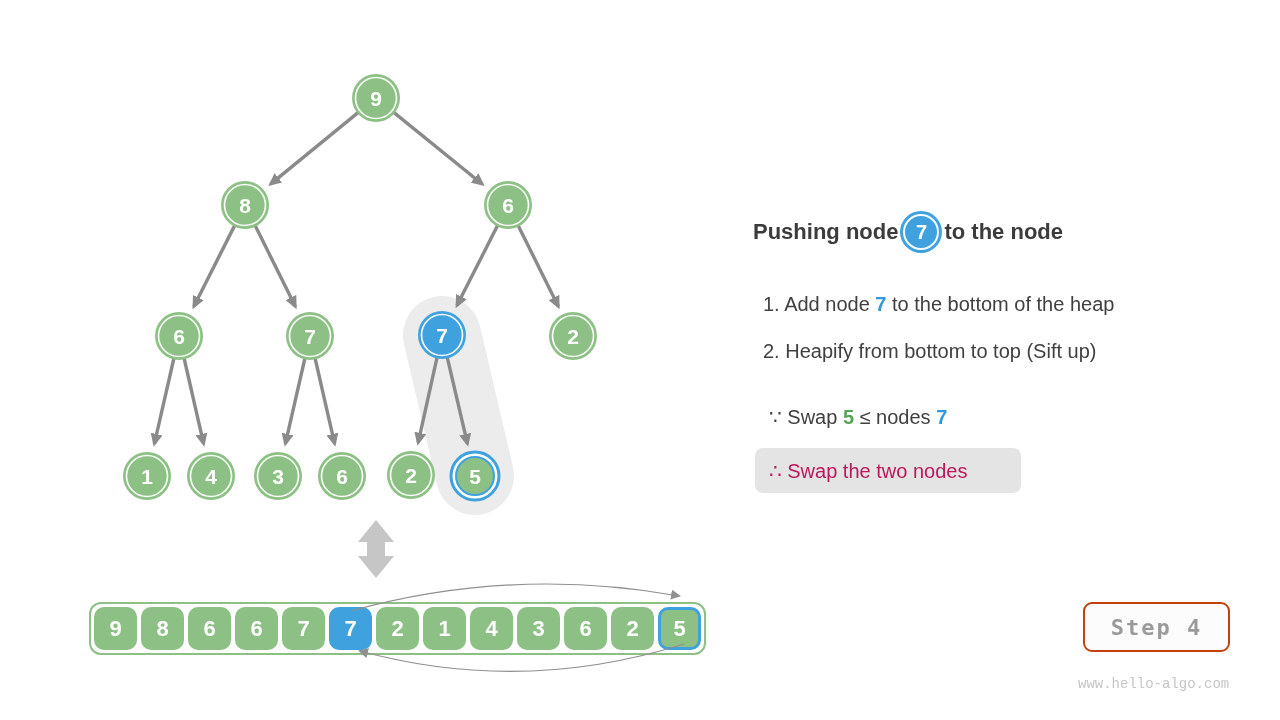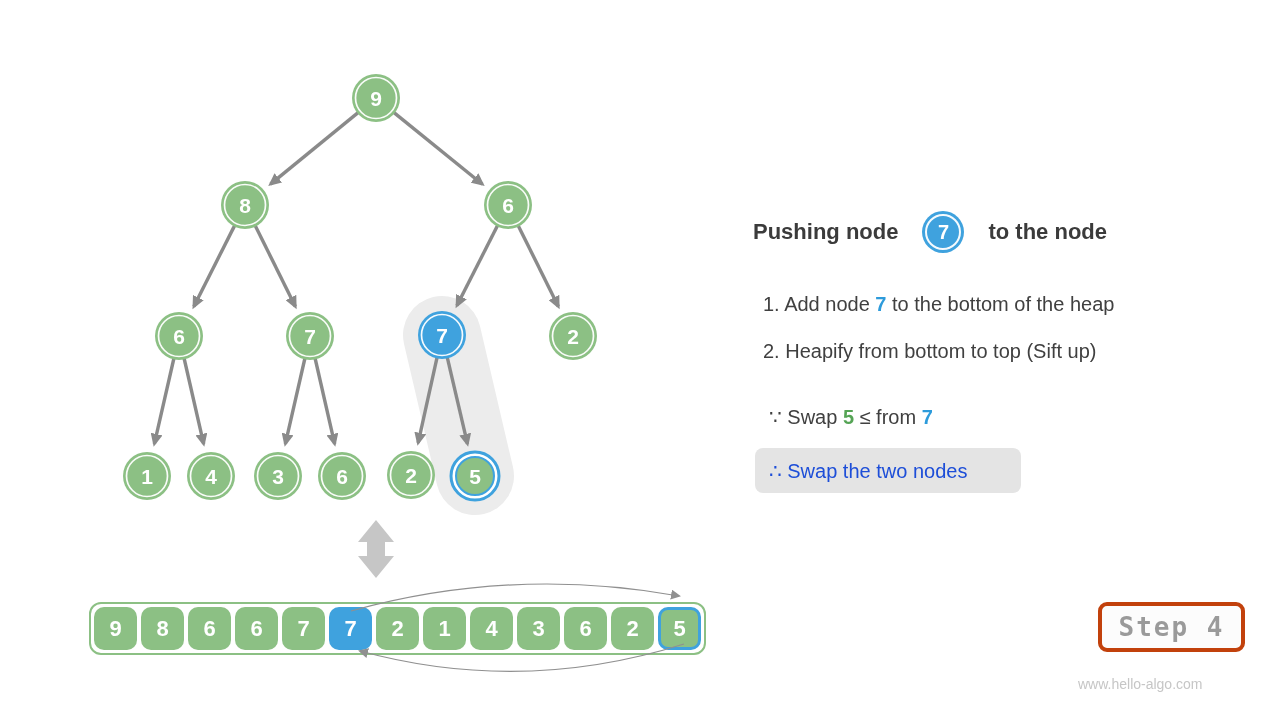--- a/index.html
+++ b/index.html
@@ -10,41 +10,41 @@
   
   #array-row{position:absolute;left:89px;top:602px;display:flex;gap:4px;padding:3px;
              border:2px solid #8CC084;border-radius:12px;background:#ffffff;}
   .cell{width:43px;height:43px;border-radius:10px;background:#8CC084;color:#ffffff;
         font-weight:bold;font-size:22px;display:flex;align-items:center;justify-content:center;
         box-sizing:border-box;}
   .cell.blue{background:#3FA2DE;}
   .cell.ring{border:3px solid #3FA2DE;}
 
   
-  #panel-title{position:absolute;left:753px;top:211px;display:flex;align-items:center;gap:24px;
+  #panel-title{position:absolute;left:753px;top:211px;display:flex;align-items:center;gap:2px;
                font-weight:bold;font-size:22px;color:#3B3B3B;white-space:nowrap;}
   .title-node{width:42px;height:42px;border-radius:50%;background:#3FA2DE;position:relative;
               display:flex;align-items:center;justify-content:center;color:#fff;font-size:20px;
               font-weight:bold;flex:0 0 auto;}
   .title-node::after{content:"";position:absolute;inset:3px;border:2px solid rgba(255,255,255,.95);
               border-radius:50%;}
   .list-line{position:absolute;left:763px;font-size:20px;color:#404040;white-space:nowrap;text-align:center;}
   .list-line b.blue, b.blue{color:#2D9BDB;}
   .list-line b.green, b.green{color:#55A455;}
   #because-line{left:769px;top:405px;}
   #swap-box{position:absolute;left:755px;top:448px;width:266px;height:45px;background:#E4E4E4;
             border-radius:8px;display:flex;align-items:center;padding-left:14px;
-            box-sizing:border-box;font-size:20px;color:#1d4ed8;white-space:nowrap;}
+            box-sizing:border-box;font-size:20px;color:#be185d;white-space:nowrap;}
 
   #step-badge{position:absolute;left:1083px;top:602px;width:147px;height:50px;
-              border:4px solid #c2410c;border-radius:9px;background:#FCFCFC;
+              border:2px solid #c2410c;border-radius:9px;background:#FCFCFC;
               display:flex;align-items:center;justify-content:center;
-              font-family:"DejaVu Sans Mono",monospace;font-weight:bold;font-size:26px;
-              color:#9A9A9A;letter-spacing:2px;box-sizing:border-box;margin-left:15px;}
-  #watermark{position:absolute;left:1078px;top:676px;font-family:Liberation Sans, sans-serif;
+              font-family:"DejaVu Sans Mono",monospace;font-weight:bold;font-size:22px;
+              color:#9A9A9A;letter-spacing:2px;box-sizing:border-box;}
+  #watermark{position:absolute;left:1078px;top:676px;font-family:Liberation Mono, monospace;
              font-size:14px;color:#C6C6C6;}
 </style>
 </head>
 <body>
 
 <svg id="diagram-svg" class="layer" width="1280" height="720">
     <defs>
       <marker id="arrow" markerWidth="14" markerHeight="12" refX="10" refY="6" orient="auto" markerUnits="userSpaceOnUse">
         <path d="M0,0 L13,6 L0,12 Z" fill="#8A8A8A"></path>
       </marker>
@@ -164,21 +164,21 @@
   <span>to the node</span>
 </div>
 
 <div class="list-line" style="top:293px">
   <span>1. Add node </span><b class="blue">7</b><span> to the bottom of the heap</span>
 </div>
 
 <div class="list-line" style="top:340px">2. Heapify from bottom to top (Sift up)</div>
 
 <div class="list-line" id="because-line">
-  <span>∵</span><span> Swap </span><b class="green">5</b><span> ≤ from </span><b class="blue">7</b>
+  <span>∵</span><span> Swap </span><b class="green">5</b><span> ≤ nodes </span><b class="blue">7</b>
 </div>
 
 <div id="swap-box">
   <span>∴ Swap the two nodes</span>
 </div>
 
 <div id="step-badge">Step 4</div>
 <div id="watermark">www.hello-algo.com</div>
 
 </body></html>

